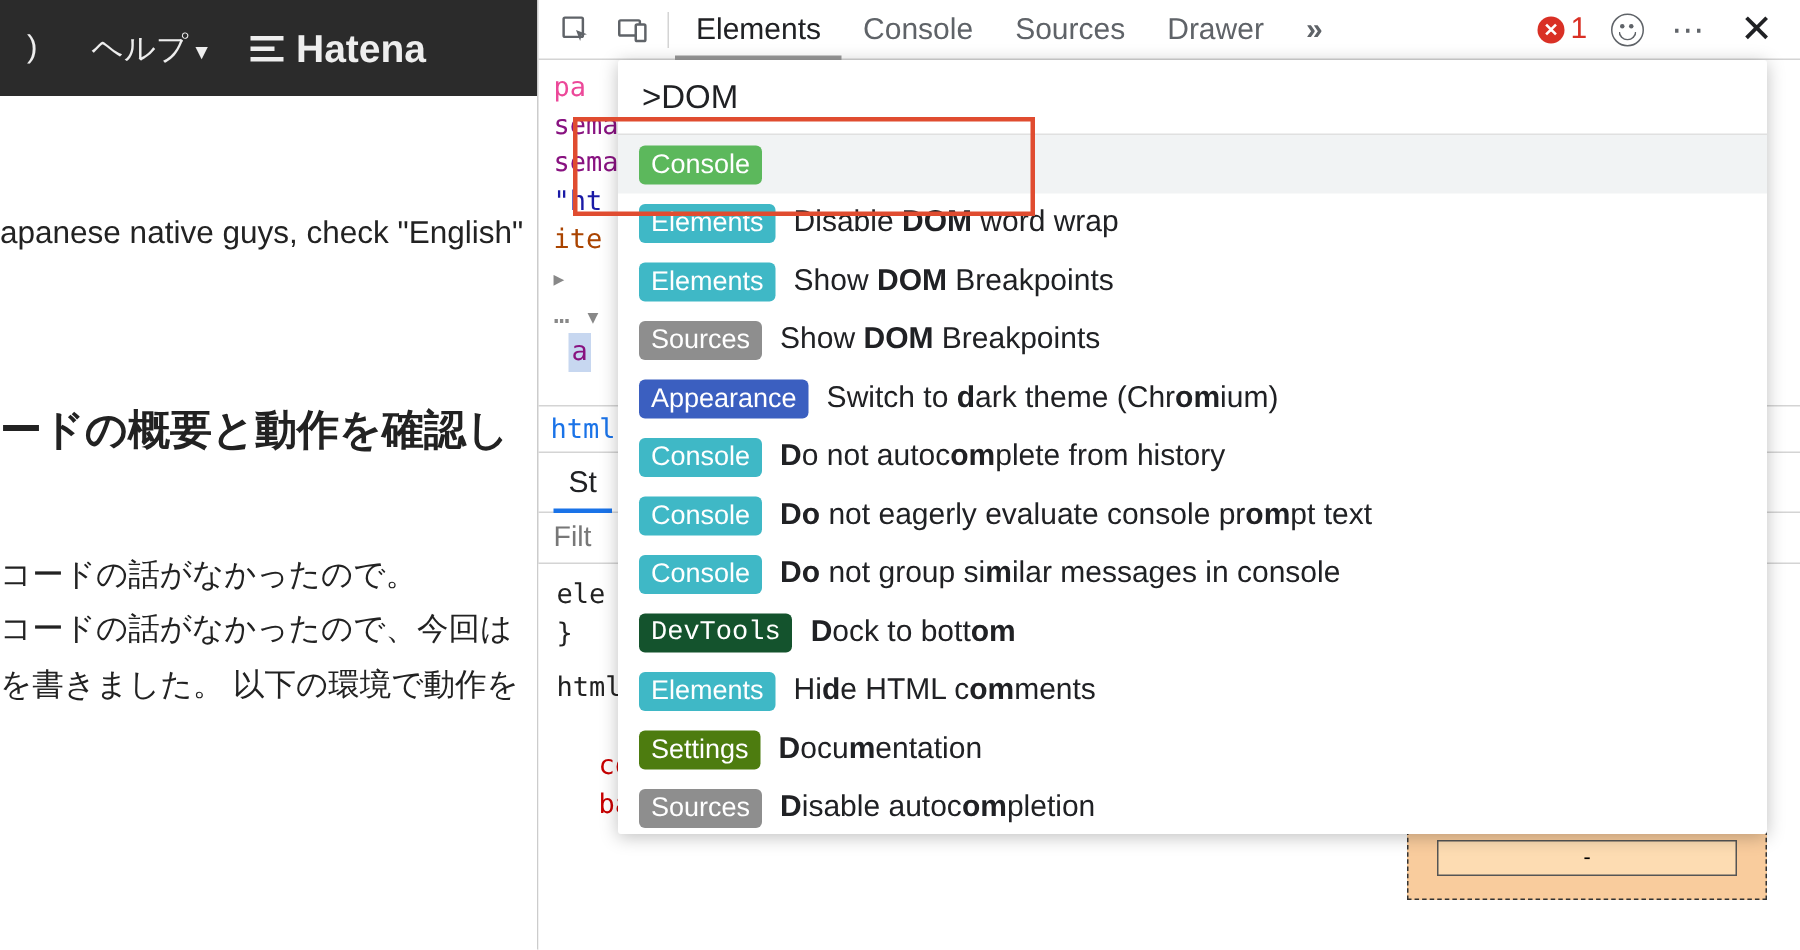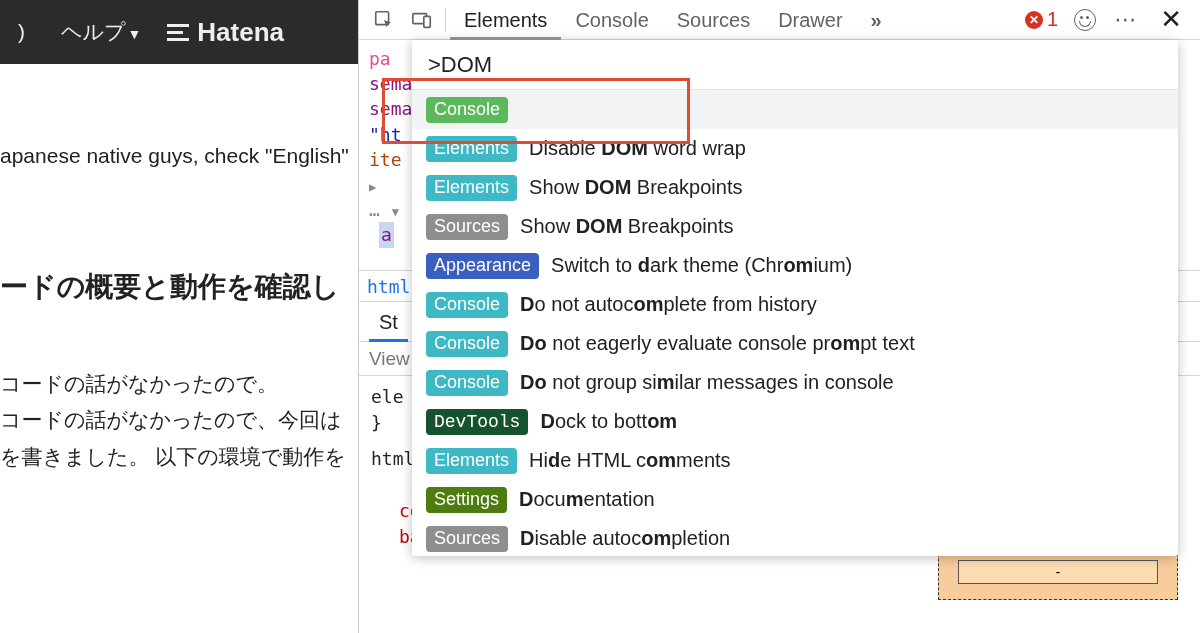--- a/index.html
+++ b/index.html
@@ -464,21 +464,21 @@
 
   <div class="breadcrumb-bar">
     <span>html</span>
   </div>
 
   <div class="styles-tabs">
     <div class="stab active">St</div>
   </div>
 
   <div class="filter-row">
-    <span>View</span>
+    <span>Filt</span>
   </div>
 
   <div class="styles-body">
     <div><span>ele</span></div>
     <div>}</div>
     <div style="height:10px;"></div>
     <div><span>html</span> {</div>
     <div class="indent2"><span>serif;</span></div>
     <div>
       <span class="prop">color</span>: <span class="swatch" style="background:#3f3f3f;"></span><span class="val">#3f3f3f</span>;

